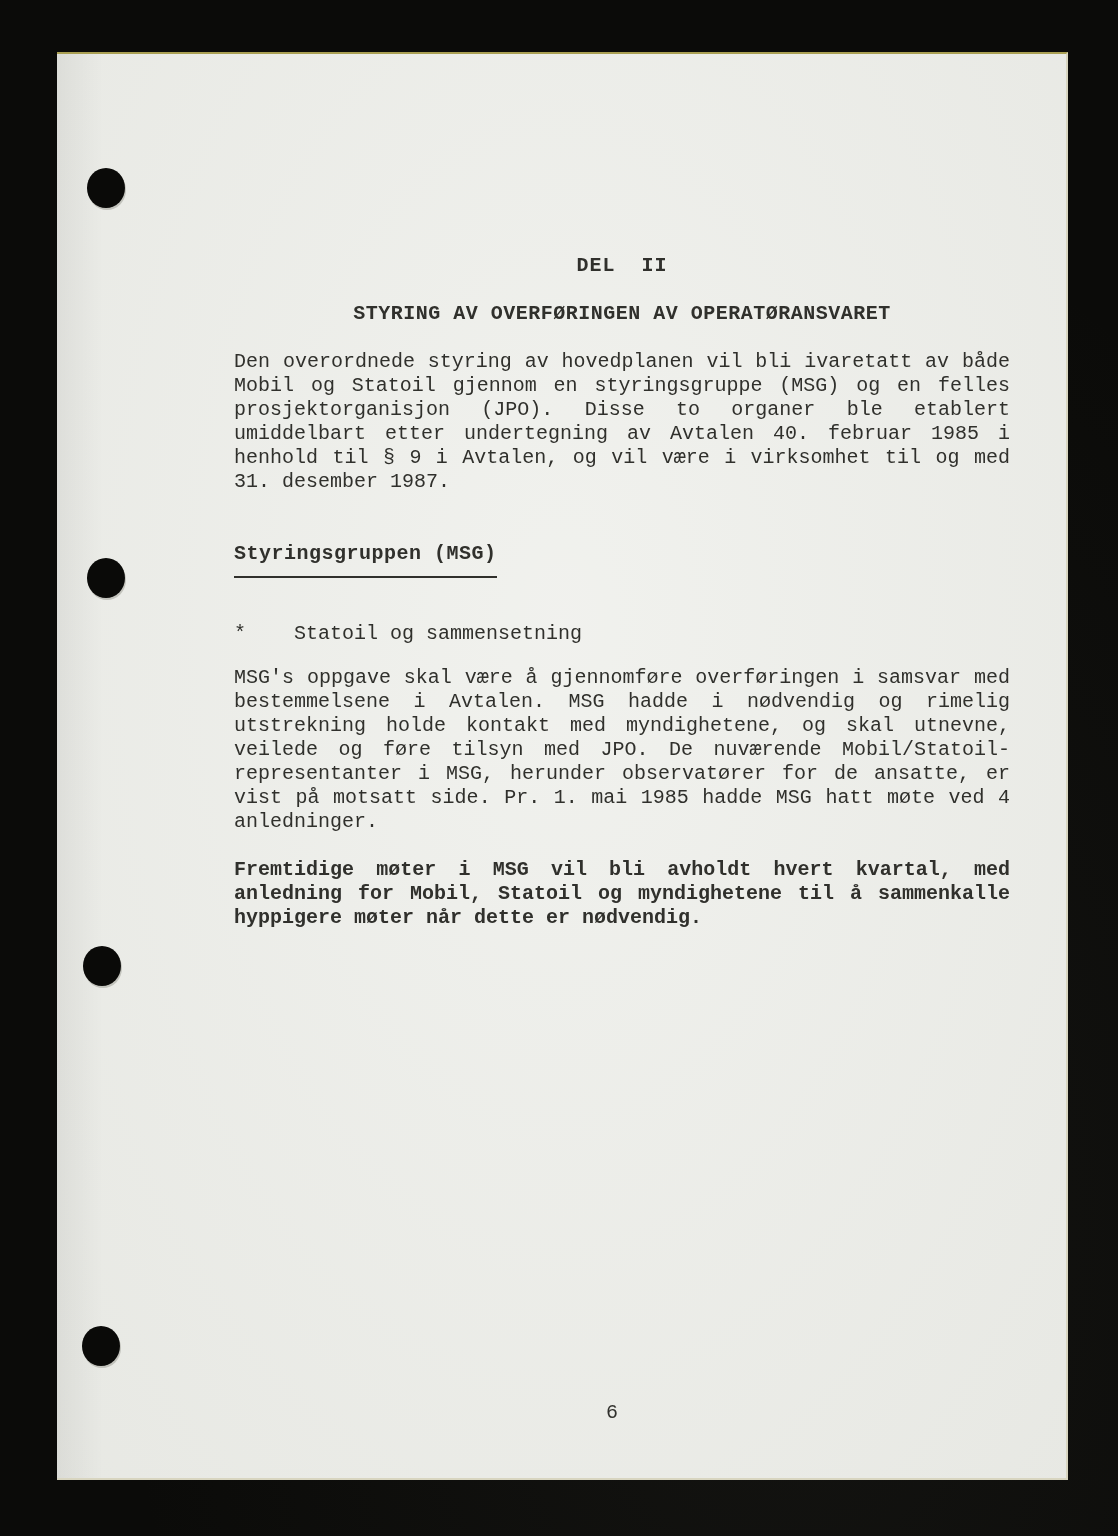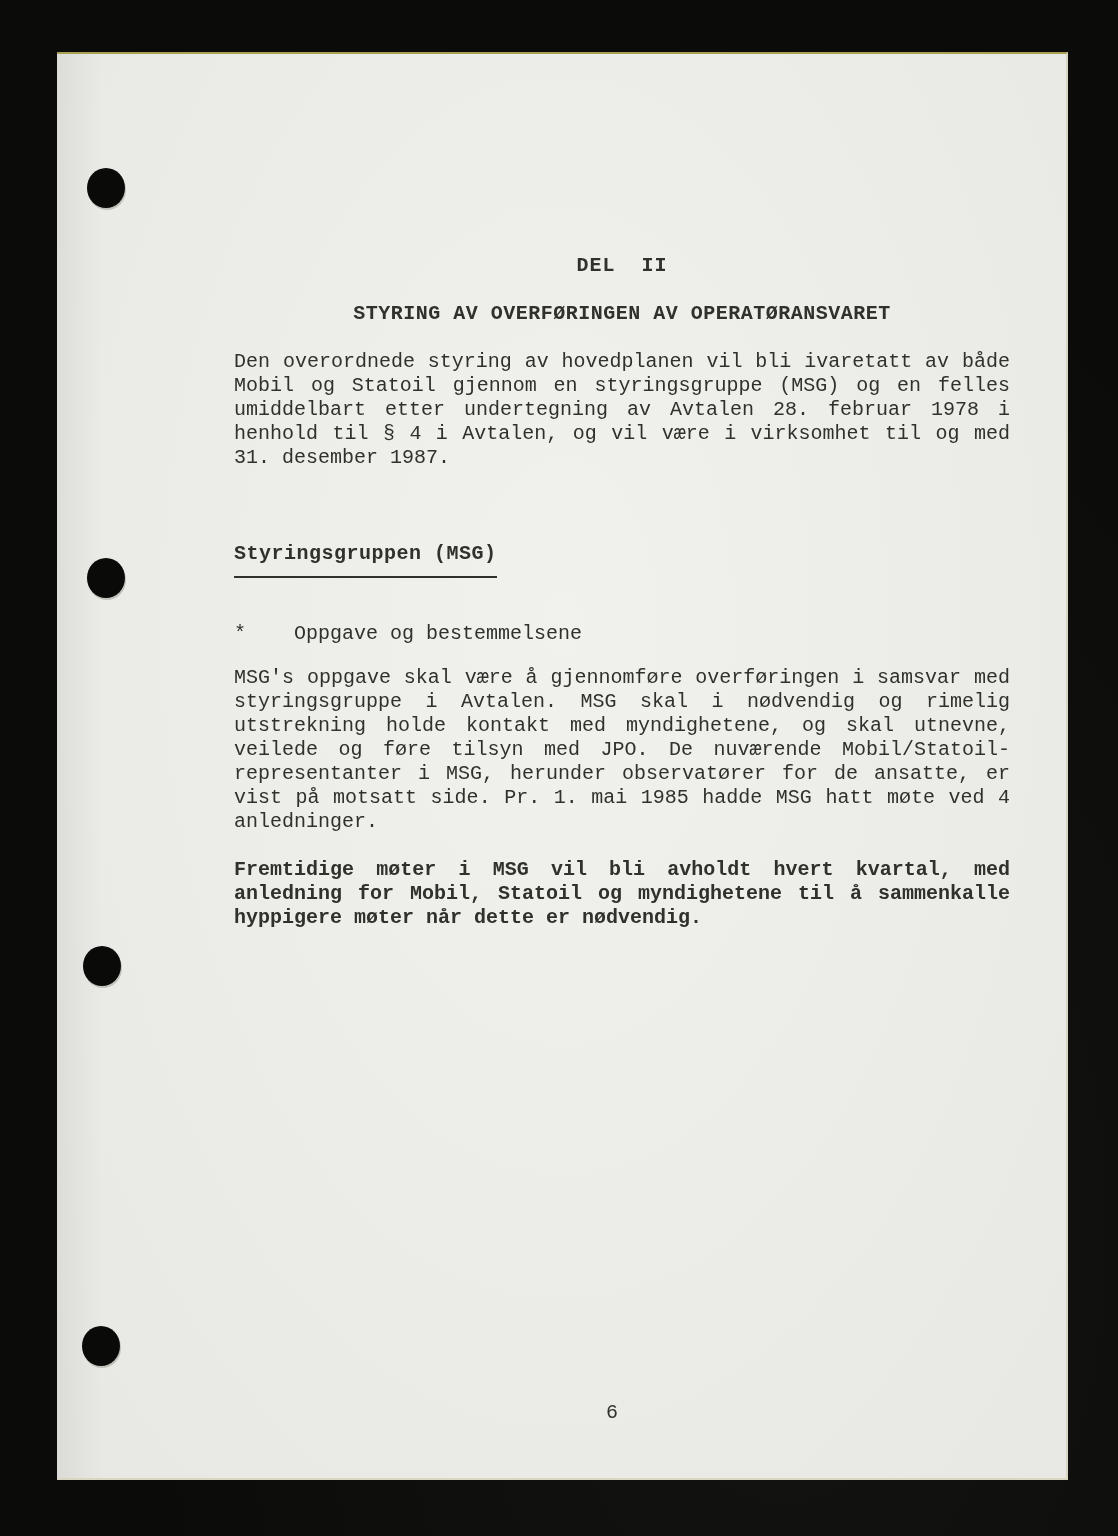--- a/index.html
+++ b/index.html
@@ -95,36 +95,37 @@
   <div class="hole h3"></div>
   <div class="hole h4"></div>
 
   <div class="block part-label centered bold">DEL  II</div>
 
   <div class="block doc-title centered bold">STYRING AV OVERFØRINGEN AV OPERATØRANSVARET</div>
 
   <div class="block para-1">
       <div class="tline">Den overordnede styring av hovedplanen vil bli ivaretatt av både</div>
       <div class="tline">Mobil og Statoil gjennom en styringsgruppe (MSG) og en felles</div>
-      <div class="tline">umiddelbart etter undertegning av Avtalen 28. februar 1978 i</div>
-      <div class="tline">henhold til § 4 i Avtalen, og vil være i virksomhet til og med</div>
+      <div class="tline">prosjektorganisjon (JPO). Disse to organer ble etablert</div>
+      <div class="tline">umiddelbart etter undertegning av Avtalen 40. februar 1985 i</div>
+      <div class="tline">henhold til § 9 i Avtalen, og vil være i virksomhet til og med</div>
       <div class="tline last">31. desember 1987.</div>
     </div>
 
   <div class="block sec-heading">
     <span class="u">Styringsgruppen (MSG)</span>
   </div>
 
   <div class="block bullet-line">
-    <span class="marker">*</span><span>Oppgave og bestemmelsene</span>
+    <span class="marker">*</span><span>Statoil og sammensetning</span>
   </div>
 
   <div class="block para-2">
       <div class="tline">MSG's oppgave skal være å gjennomføre overføringen i samsvar med</div>
-      <div class="tline">styringsgruppe i Avtalen. MSG skal i nødvendig og rimelig</div>
+      <div class="tline">bestemmelsene i Avtalen. MSG hadde i nødvendig og rimelig</div>
       <div class="tline">utstrekning holde kontakt med myndighetene, og skal utnevne,</div>
       <div class="tline">veilede og føre tilsyn med JPO. De nuværende Mobil/Statoil-</div>
       <div class="tline">representanter i MSG, herunder observatører for de ansatte, er</div>
       <div class="tline">vist på motsatt side. Pr. 1. mai 1985 hadde MSG hatt møte ved 4</div>
       <div class="tline last">anledninger.</div>
     </div>
 
   <div class="block para-3">
       <div class="tline">Fremtidige møter i MSG vil bli avholdt hvert kvartal, med</div>
       <div class="tline">anledning for Mobil, Statoil og myndighetene til å sammenkalle</div>

